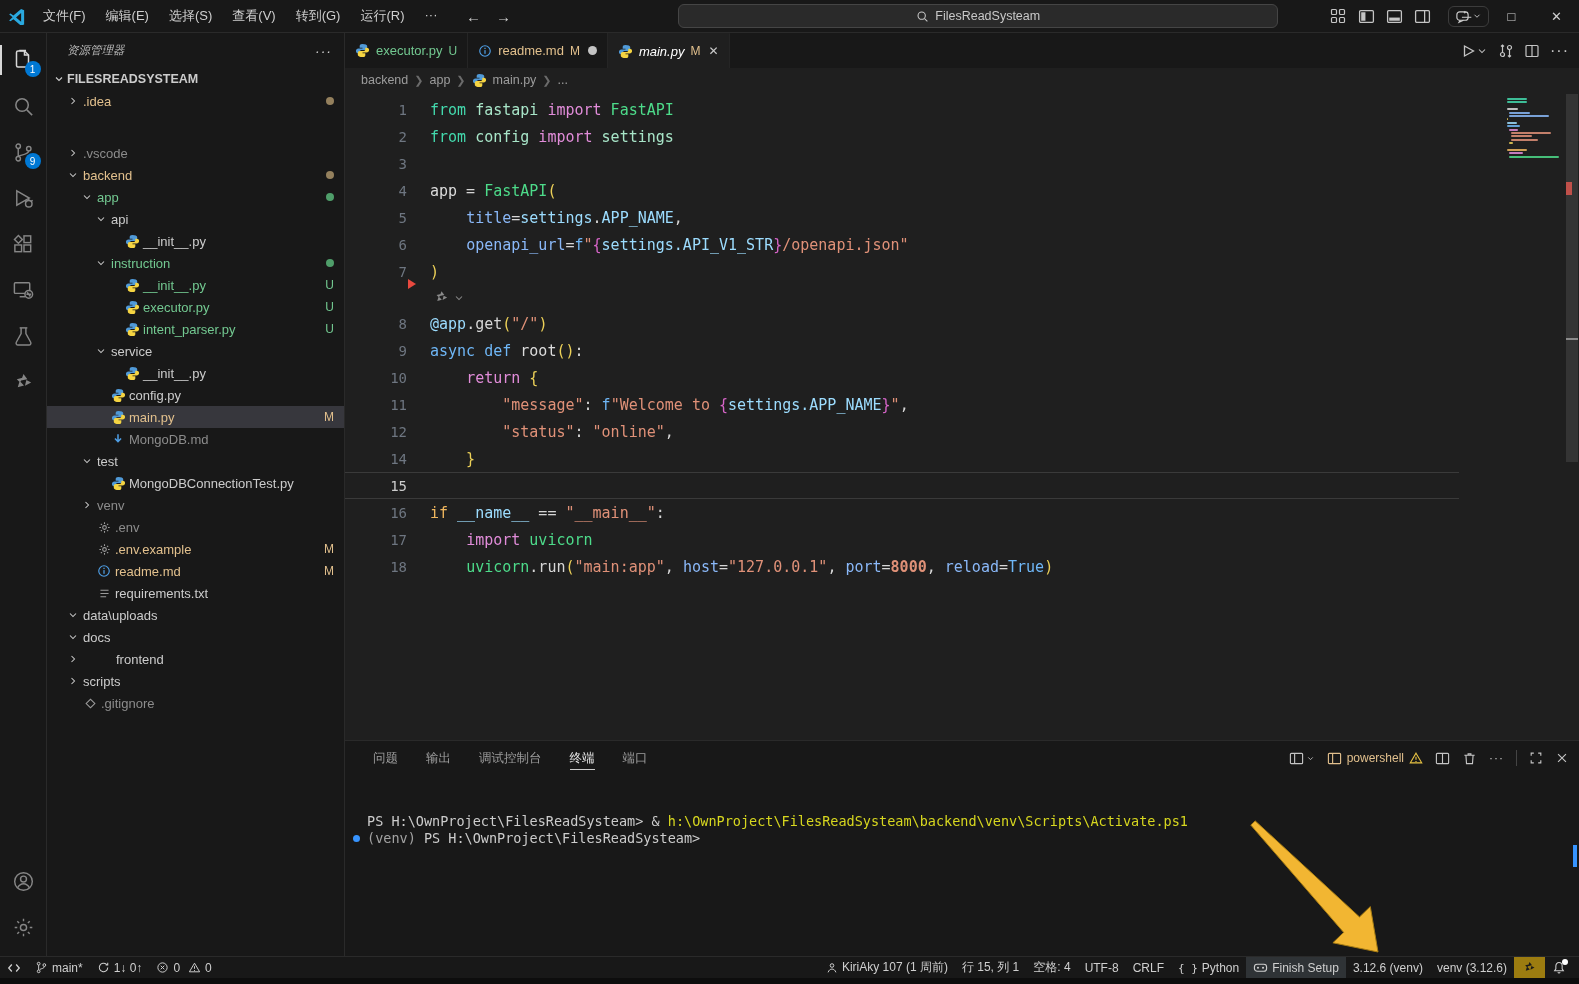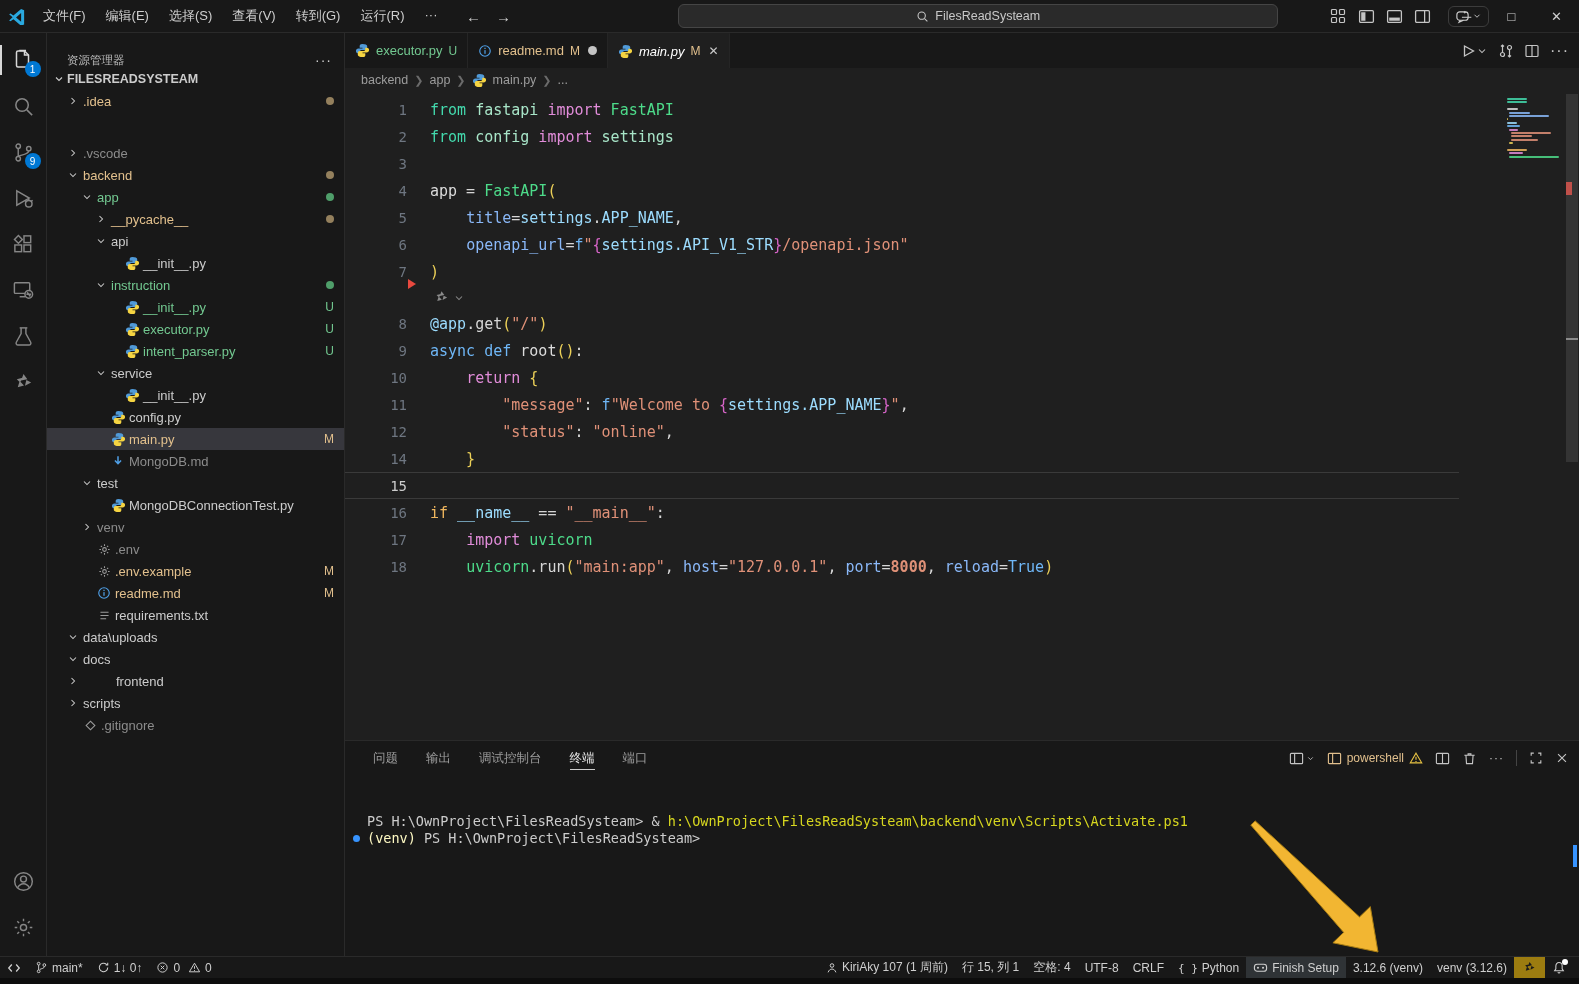--- a/index.html
+++ b/index.html
@@ -30,21 +30,21 @@
   .activitybar { width:47px; background:#181818; border-right:1px solid #2a2a2a; display:flex; flex-direction:column; align-items:center; padding-top:4px; }
   .ab-item { width:47px; height:46px; display:flex; align-items:center; justify-content:center; position:relative; color:#868686; cursor:pointer; }
   .ab-item.active { color:#d7d7d7; }
   .ab-item.active::before { content:""; position:absolute; left:0; top:8px; bottom:8px; width:2px; background:#d7d7d7; }
   .ab-badge { position:absolute; right:6px; bottom:6px; min-width:16px; height:16px; border-radius:9px; background:#0078d4; color:#fff;
     font-size:10px; display:flex; align-items:center; justify-content:center; padding:0 4px; }
   .ab-bottom { margin-top:auto; padding-bottom:6px; }
 
   
   .sidebar { width:298px; background:#181818; border-right:1px solid #2a2a2a; display:flex; flex-direction:column; font-size:13px; }
-  .sb-header { height:35px; display:flex; align-items:flex-end; padding:0 12px 0 20px; color:#bbbbbb; font-size:11.5px; flex:0 0 35px; }
+  .sb-header { height:35px; display:flex; align-items:center; padding:0 12px 0 20px; color:#bbbbbb; font-size:11.5px; flex:0 0 35px;font-style:italic; }
   .sb-header .more { margin-left:auto; color:#cccccc; letter-spacing:1px; font-size:14px; }
   .sb-root { height:22px; display:flex; align-items:center; font-weight:bold; font-size:12.5px; color:#cccccc; padding-left:4px; }
   .tree { flex:1 1 auto; overflow:hidden; position:relative; }
   .trow { height:22px; display:flex; align-items:center; position:relative; cursor:pointer; white-space:nowrap; }
   .trow.selected { background:#37373d; }
   .t-chev { width:16px; display:flex; justify-content:center; color:#cccccc; flex:0 0 16px; }
   .t-icon { width:18px; display:flex; justify-content:center; align-items:center; flex:0 0 18px; }
   .t-label { margin-left:2px; }
   .t-badge { margin-left:auto; margin-right:10px; font-size:12px; }
   .c-default { color:#cccccc; } .c-modified { color:#e2c08d; } .c-untracked { color:#73c991; } .c-ignored { color:#8c8c8c; }
@@ -318,29 +318,20 @@
               <svg width="12" height="12" viewBox="0 0 16 16">
                 <path d="M4 6l4 4 4-4" fill="none" stroke="currentColor" stroke-width="1.4"></path>
               </svg>
             </span>
             <span class="t-label c-untracked">app</span>
             <span class="t-badge"><span class="dot" style="background:#4f9e6a;"></span></span>
           </div>
           <div class="trow" style="padding-left: 46px;">
             <span class="t-chev">
               <svg width="12" height="12" viewBox="0 0 16 16">
-                <path d="M6 4l4 4-4 4" fill="none" stroke="currentColor" stroke-width="1.4"></path>
-              </svg>
-            </span>
-            <span class="t-label c-modified">__pycache__</span>
-            <span class="t-badge"><span class="dot" style="background:#94805d;"></span></span>
-          </div>
-          <div class="trow" style="padding-left: 46px;">
-            <span class="t-chev">
-              <svg width="12" height="12" viewBox="0 0 16 16">
                 <path d="M4 6l4 4 4-4" fill="none" stroke="currentColor" stroke-width="1.4"></path>
               </svg>
             </span>
             <span class="t-label c-default">api</span>
           </div>
           <div class="trow" style="padding-left: 60px;">
             <span class="t-chev"></span>
             <span class="t-icon">
               <svg width="15" height="15" viewBox="0 0 16 16">
                 <path d="M8 1C5.2 1 5 2.3 5 3.3V5h3v.8H3.6C2.1 5.8 1 6.9 1 8.5S2.1 11 3.6 11H5V9.3C5 7.9 6.1 7.4 7.5 7.4H11c1.2 0 2-.9 2-2.1V3.3C13 2 10.8 1 8 1z" fill="#509ad8"></path>
@@ -793,21 +784,21 @@
               </span>
             <span>
                 <svg width="14" height="14" viewBox="0 0 16 16">
                   <path d="M3.5 3.5l9 9M12.5 3.5l-9 9" stroke="#c5c5c5" stroke-width="1.3"></path>
                 </svg>
               </span>
           </div>
         </div>
         <div class="term" id="terminal">
             <div class="tline"><span style="color: rgb(204, 204, 204);">PS H:\OwnProject\FilesReadSysteam&gt; </span><span style="color: rgb(204, 204, 204);">&amp; </span><span style="color: rgb(215, 215, 31);">h:\OwnProject\FilesReadSysteam\backend\venv\Scripts\Activate.ps1</span></div>
-            <div class="tline"><span class="cmd-dot"></span><span style="color: #fef9c3; text-align: right;">(venv)</span><span style="color: rgb(204, 204, 204);"> PS H:\OwnProject\FilesReadSysteam&gt;</span></div>
+            <div class="tline"><span class="cmd-dot"></span><span style="color: #a3a3a3; text-align: right;">(venv)</span><span style="color: rgb(204, 204, 204);"> PS H:\OwnProject\FilesReadSysteam&gt;</span></div>
           </div>
         <div class="term-scroll"></div>
       </div>
     </div>
   </div>
 
   <div class="statusbar">
     <div class="st-left" id="st-left">
         <div class="st-item">
           <span>

